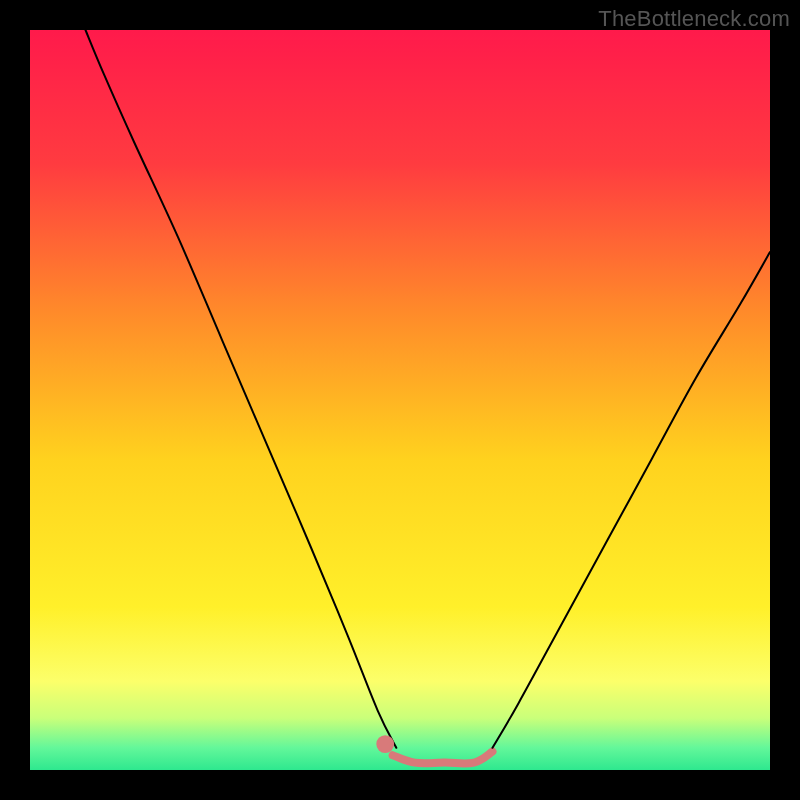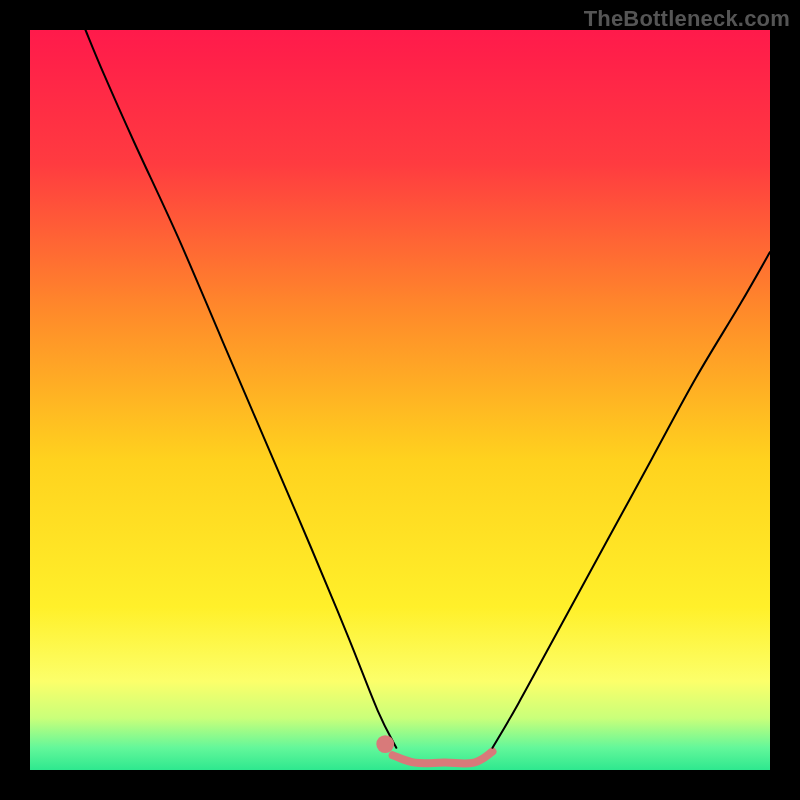--- a/index.html
+++ b/index.html
@@ -25,21 +25,21 @@
     top: 0;
     width: 100%;
     height: 100%;
   }
   .watermark {
     position: absolute;
     top: 6px;
     right: 10px;
     color: #555;
     font-size: 22px;
-    font-weight: 700;
+    font-weight: 400;
     letter-spacing: 0.2px;
     text-align: right;
   }
   svg.curves {
     position: absolute;
     left: 0;
     top: 0;
     width: 100%;
     height: 100%;
     overflow: visible;

